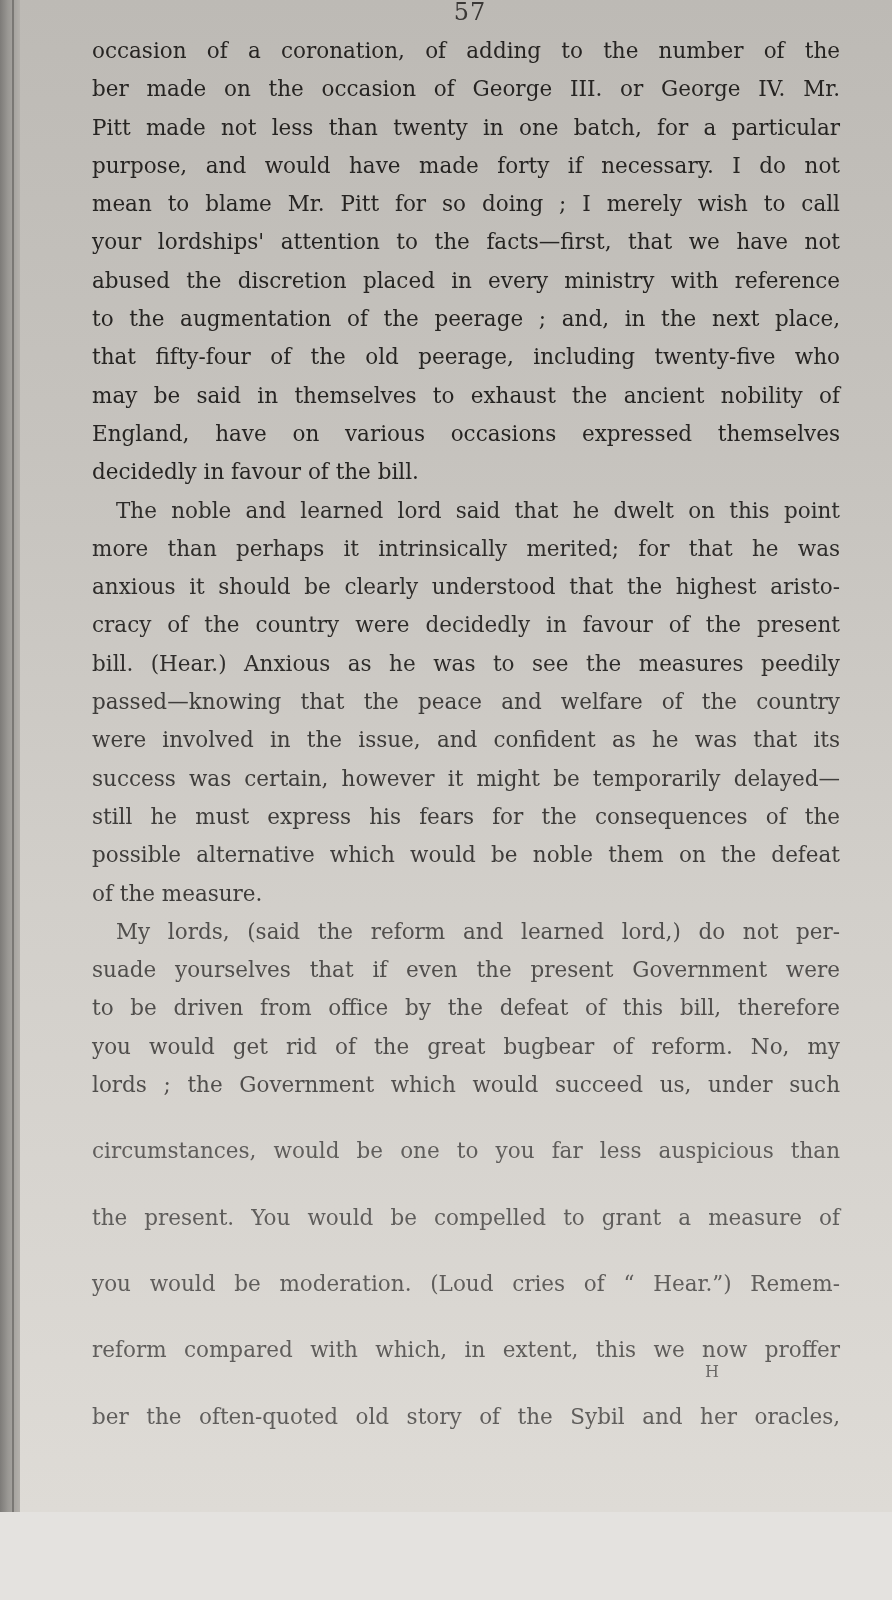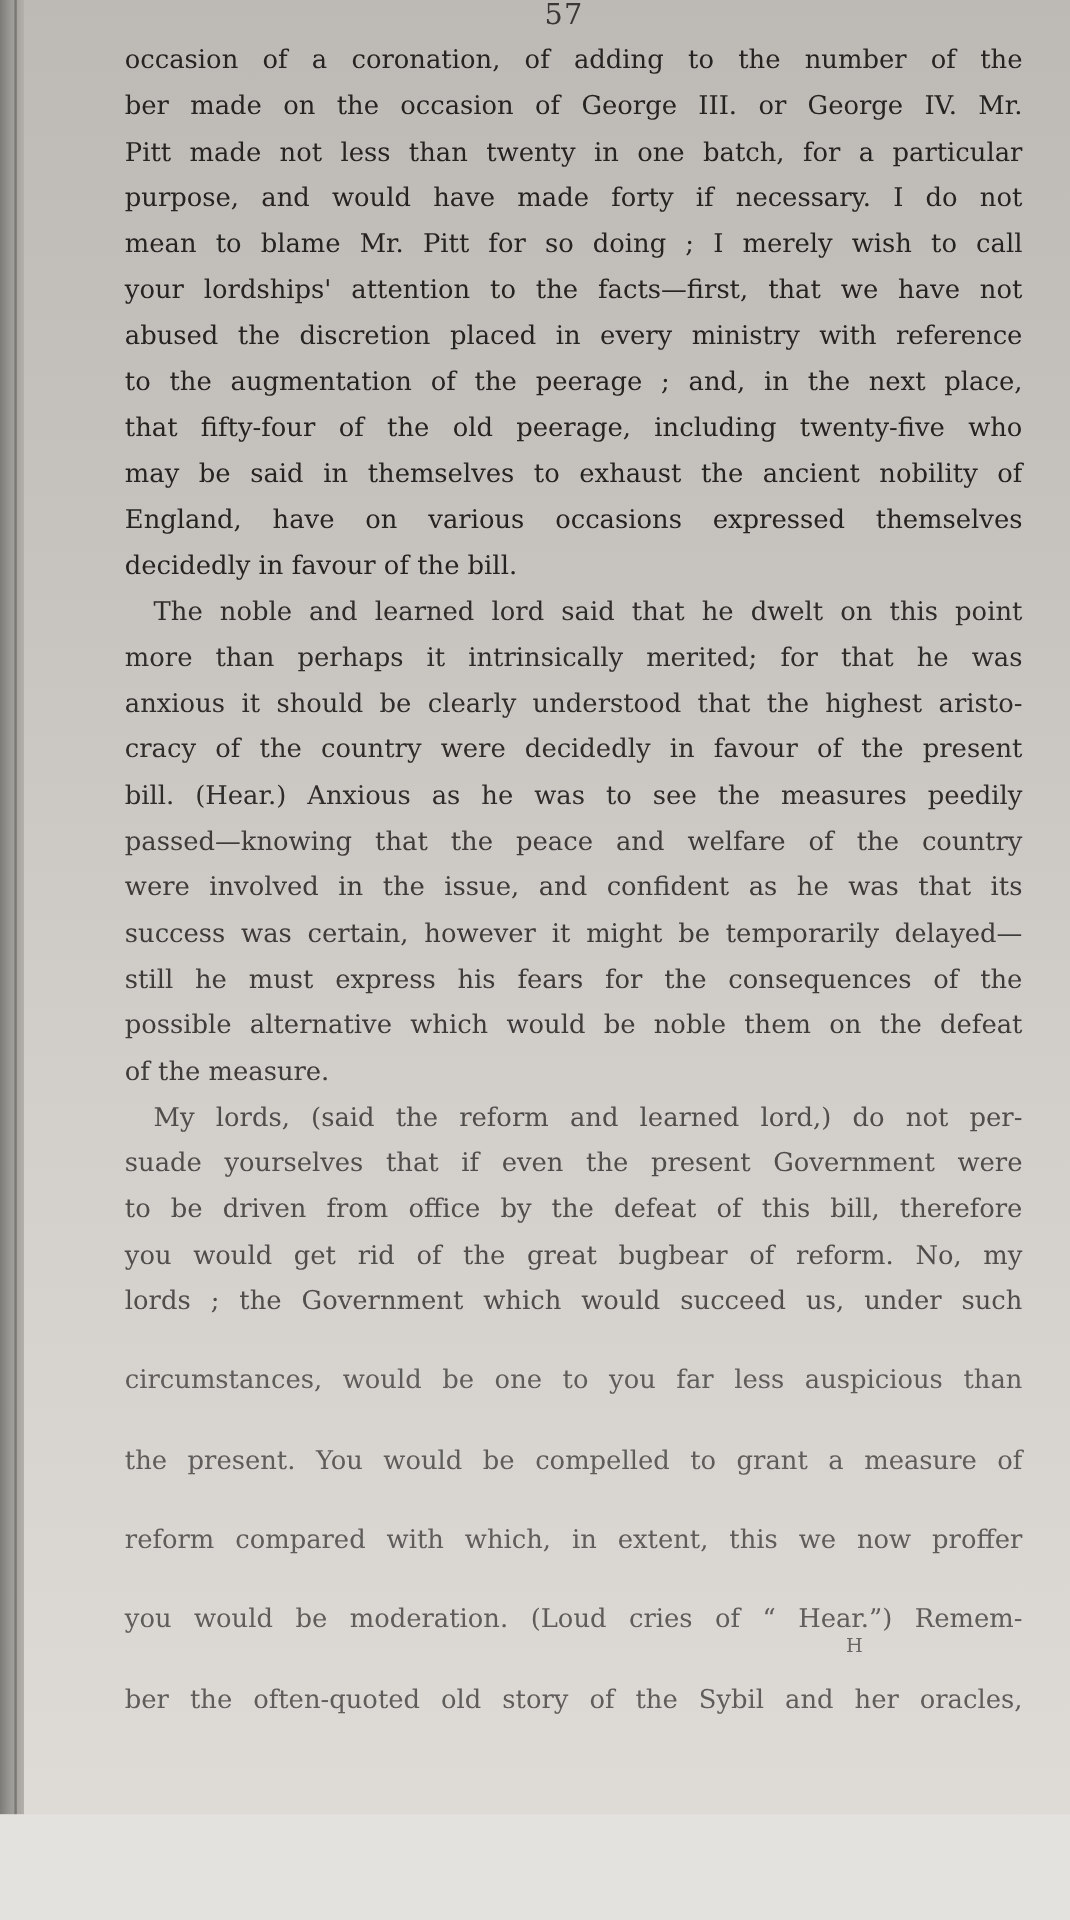--- a/index.html
+++ b/index.html
@@ -22,21 +22,21 @@
   }
   .bottom-band {
     position: absolute; left: 0; top: 1512px; width: 892px; height: 88px;
     background: #e4e2df;
   }
   .page-number {
     position: absolute; left: 470px; top: -2px; transform: translateX(-50%);
     font-size: 24px; color: #3a3836; letter-spacing: 1px;
   }
   .text-block {
-    position: absolute; left: 104px; top: 32px; width: 748px;
+    position: absolute; left: 92px; top: 32px; width: 748px;
   }
   .line {
     height: 38.3px; line-height: 38.3px; font-size: 21.5px;
     white-space: nowrap; text-align: justify; text-align-last: justify;
     color: #262422;
   }
   .line.last { text-align-last: left; }
   .line.indent { padding-left: 24px; }
   .line.fade1 { color: #2f2d2b; }
   .line.fade2 { color: #3e3c3a; }
@@ -80,20 +80,20 @@
     <div class="line fade2">still he must express his fears for the consequences of the</div>
     <div class="line fade2">possible alternative which would be noble them on the defeat</div>
     <div class="line last fade2">of the measure.</div>
     <div class="line indent fade3">My lords, (said the reform and learned lord,) do not per-</div>
     <div class="line fade3">suade yourselves that if even the present Government were</div>
     <div class="line fade3">to be driven from office by the defeat of this bill, therefore</div>
     <div class="line fade3">you would get rid of the great bugbear of reform. No, my</div>
     <div class="line fade3">lords ; the Government which would succeed us, under such</div>
     <div class="line fade4">circumstances, would be one to you far less auspicious than</div>
     <div class="line fade4">the present. You would be compelled to grant a measure of</div>
+    <div class="line fade4">you would be moderation. (Loud cries of “ Hear.”) Remem-</div>
     <div class="line fade4">reform compared with which, in extent, this we now proffer</div>
-    <div class="line fade4">you would be moderation. (Loud cries of “ Hear.”) Remem-</div>
     <div class="line fade4">ber the often-quoted old story of the Sybil and her oracles,</div>
   </div>
 
   <div class="signature">H</div>
 </div>
 <div class="bottom-band"></div>
 
 </body></html>

